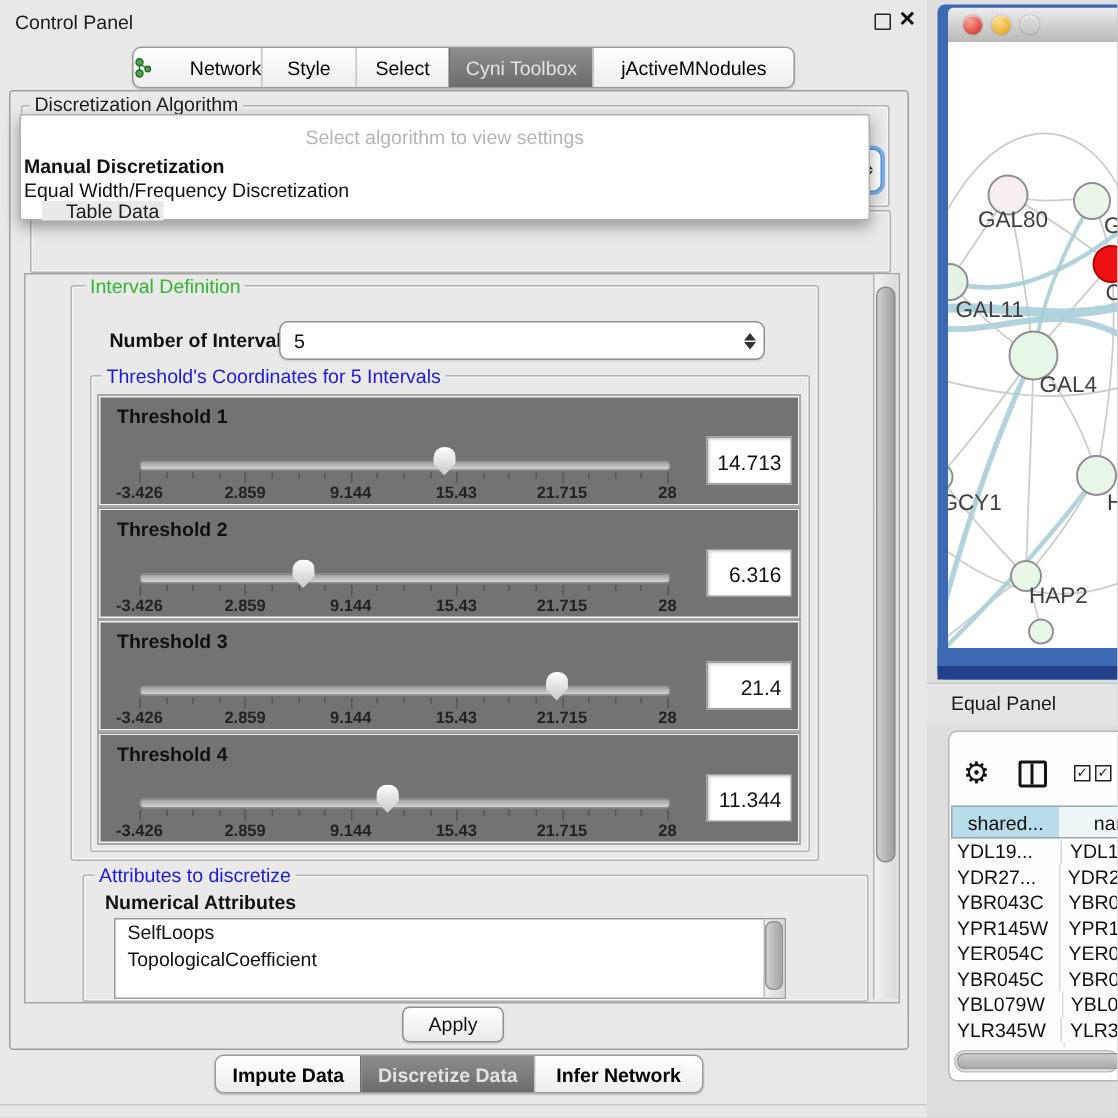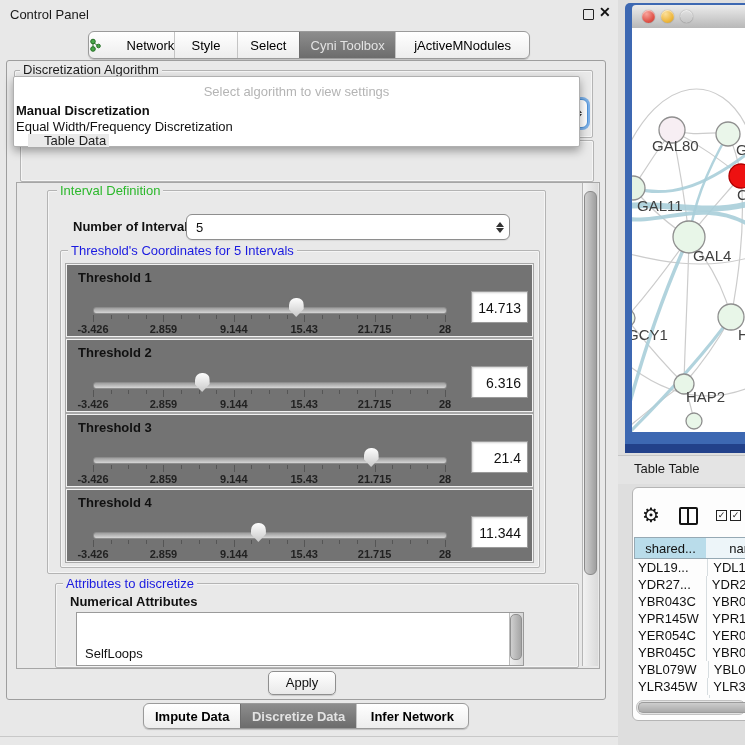--- a/index.html
+++ b/index.html
@@ -44,21 +44,21 @@
          clip-path:polygon(0 0,100% 0,100% 58%,50% 100%,0 58%);
          filter:drop-shadow(0 0 1px #6f6f6f);}
   .vbox{position:absolute;left:405px;top:27px;width:57px;height:32px;background:#fff;
         border:1px solid #9a9a9a;box-shadow:inset 1px 1px 2px rgba(0,0,0,.18);
         font-size:14px;text-align:right;line-height:32px;padding-right:6px;box-sizing:border-box;}
   .vscroll-track{left:582px;top:183px;width:15px;height:483px;background:linear-gradient(to right,#f2f2f2,#dadada);
                  border-left:1px solid #b5b5b5;}
   .vscroll-thumb{left:584px;top:191px;width:11px;height:382px;border-radius:6px;
                  background:linear-gradient(to right,#cfcfcf,#9f9f9f);border:1px solid #8a8a8a;}
   .listbox{left:76px;top:612px;width:446px;height:52px;background:#fff;border:1px solid #9a9a9a;overflow:hidden;}
-  .listitem{padding-left:8px;height:17.5px;line-height:17.5px;white-space:nowrap;margin-top:32px;}
+  .listitem{padding-left:8px;height:17.5px;line-height:17.5px;white-space:nowrap;}
   .list-scroll{position:absolute;right:0;top:0;width:13px;height:100%;
                background:linear-gradient(to right,#eee,#d8d8d8);border-left:1px solid #bbb;}
   .list-thumb{position:absolute;right:1px;top:1px;width:10px;height:44px;border-radius:5px;
               background:linear-gradient(to right,#cfcfcf,#a5a5a5);border:1px solid #909090;}
   .apply-btn{left:268px;top:671px;width:66px;height:22px;border:1px solid #8f8f8f;border-radius:5px;
              background:linear-gradient(#ffffff,#e9e9e9);text-align:center;line-height:21px;
              box-shadow:0 1px 1px rgba(0,0,0,.15);}
   
   .right-bg{left:618px;top:0;width:127px;height:745px;background:#dedede;}
   .netwin{left:625px;top:3px;width:120px;height:450px;background:#3d68b2;border-radius:5px 0 0 5px;}
@@ -373,21 +373,21 @@
         <text x="693" y="261" font-size="15" fill="#404040">GAL4</text>
         <text x="627" y="340" font-size="15" fill="#404040">GCY1</text>
         <text x="738" y="340" font-size="15" fill="#404040">HA</text>
         <text x="686" y="402" font-size="15" fill="#404040">HAP2</text>
       </svg>
   </div>
   <div class="abs net-band1"></div>
   <div class="abs net-band2"></div>
 
   <div class="abs tp-header"></div>
-  <div class="abs tp-title">Table Table</div>
+  <div class="abs tp-title">Equal Panel</div>
 
   <div class="abs tp-card"></div>
   <div class="abs gear">⚙</div>
   <div class="abs colicon">
       <i></i>
     </div>
   <div class="abs cbicon" style="left:716px;">✓</div>
   <div class="abs cbicon" style="left:730px;">✓</div>
 
   <div class="abs thead" id="col1" style="left:634px;width:73px;background:#b9dcea;">shared...</div>

